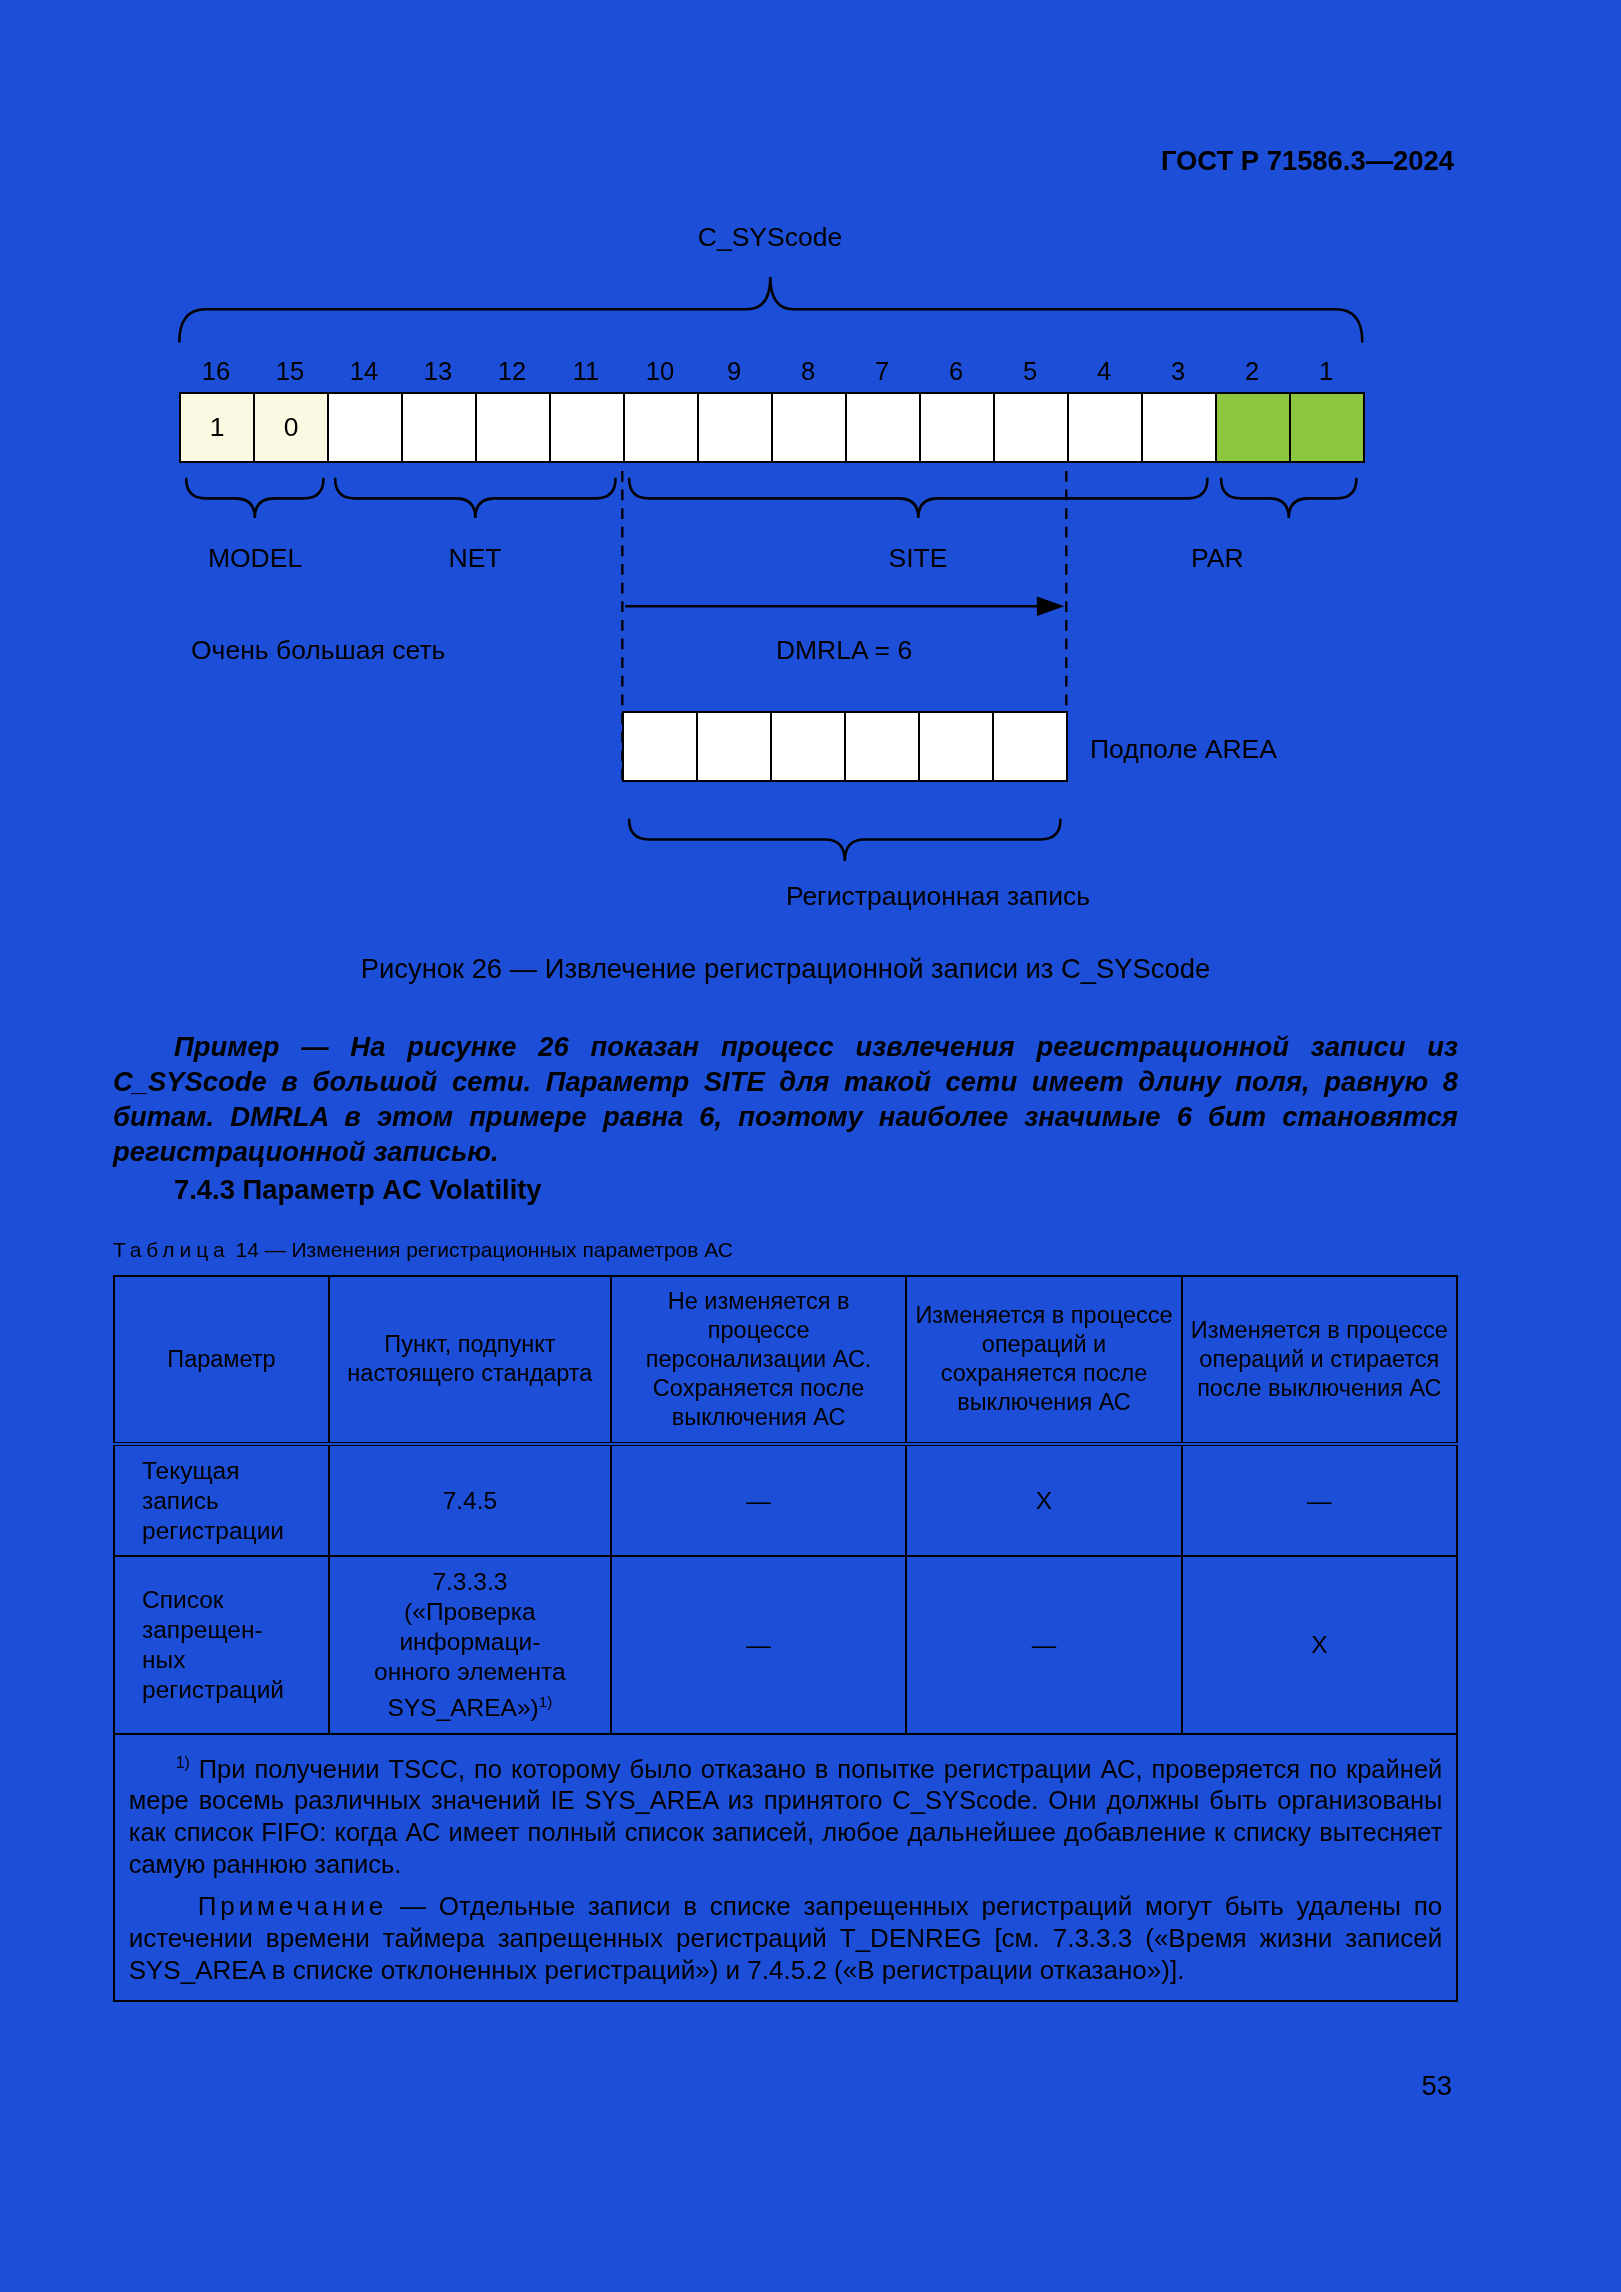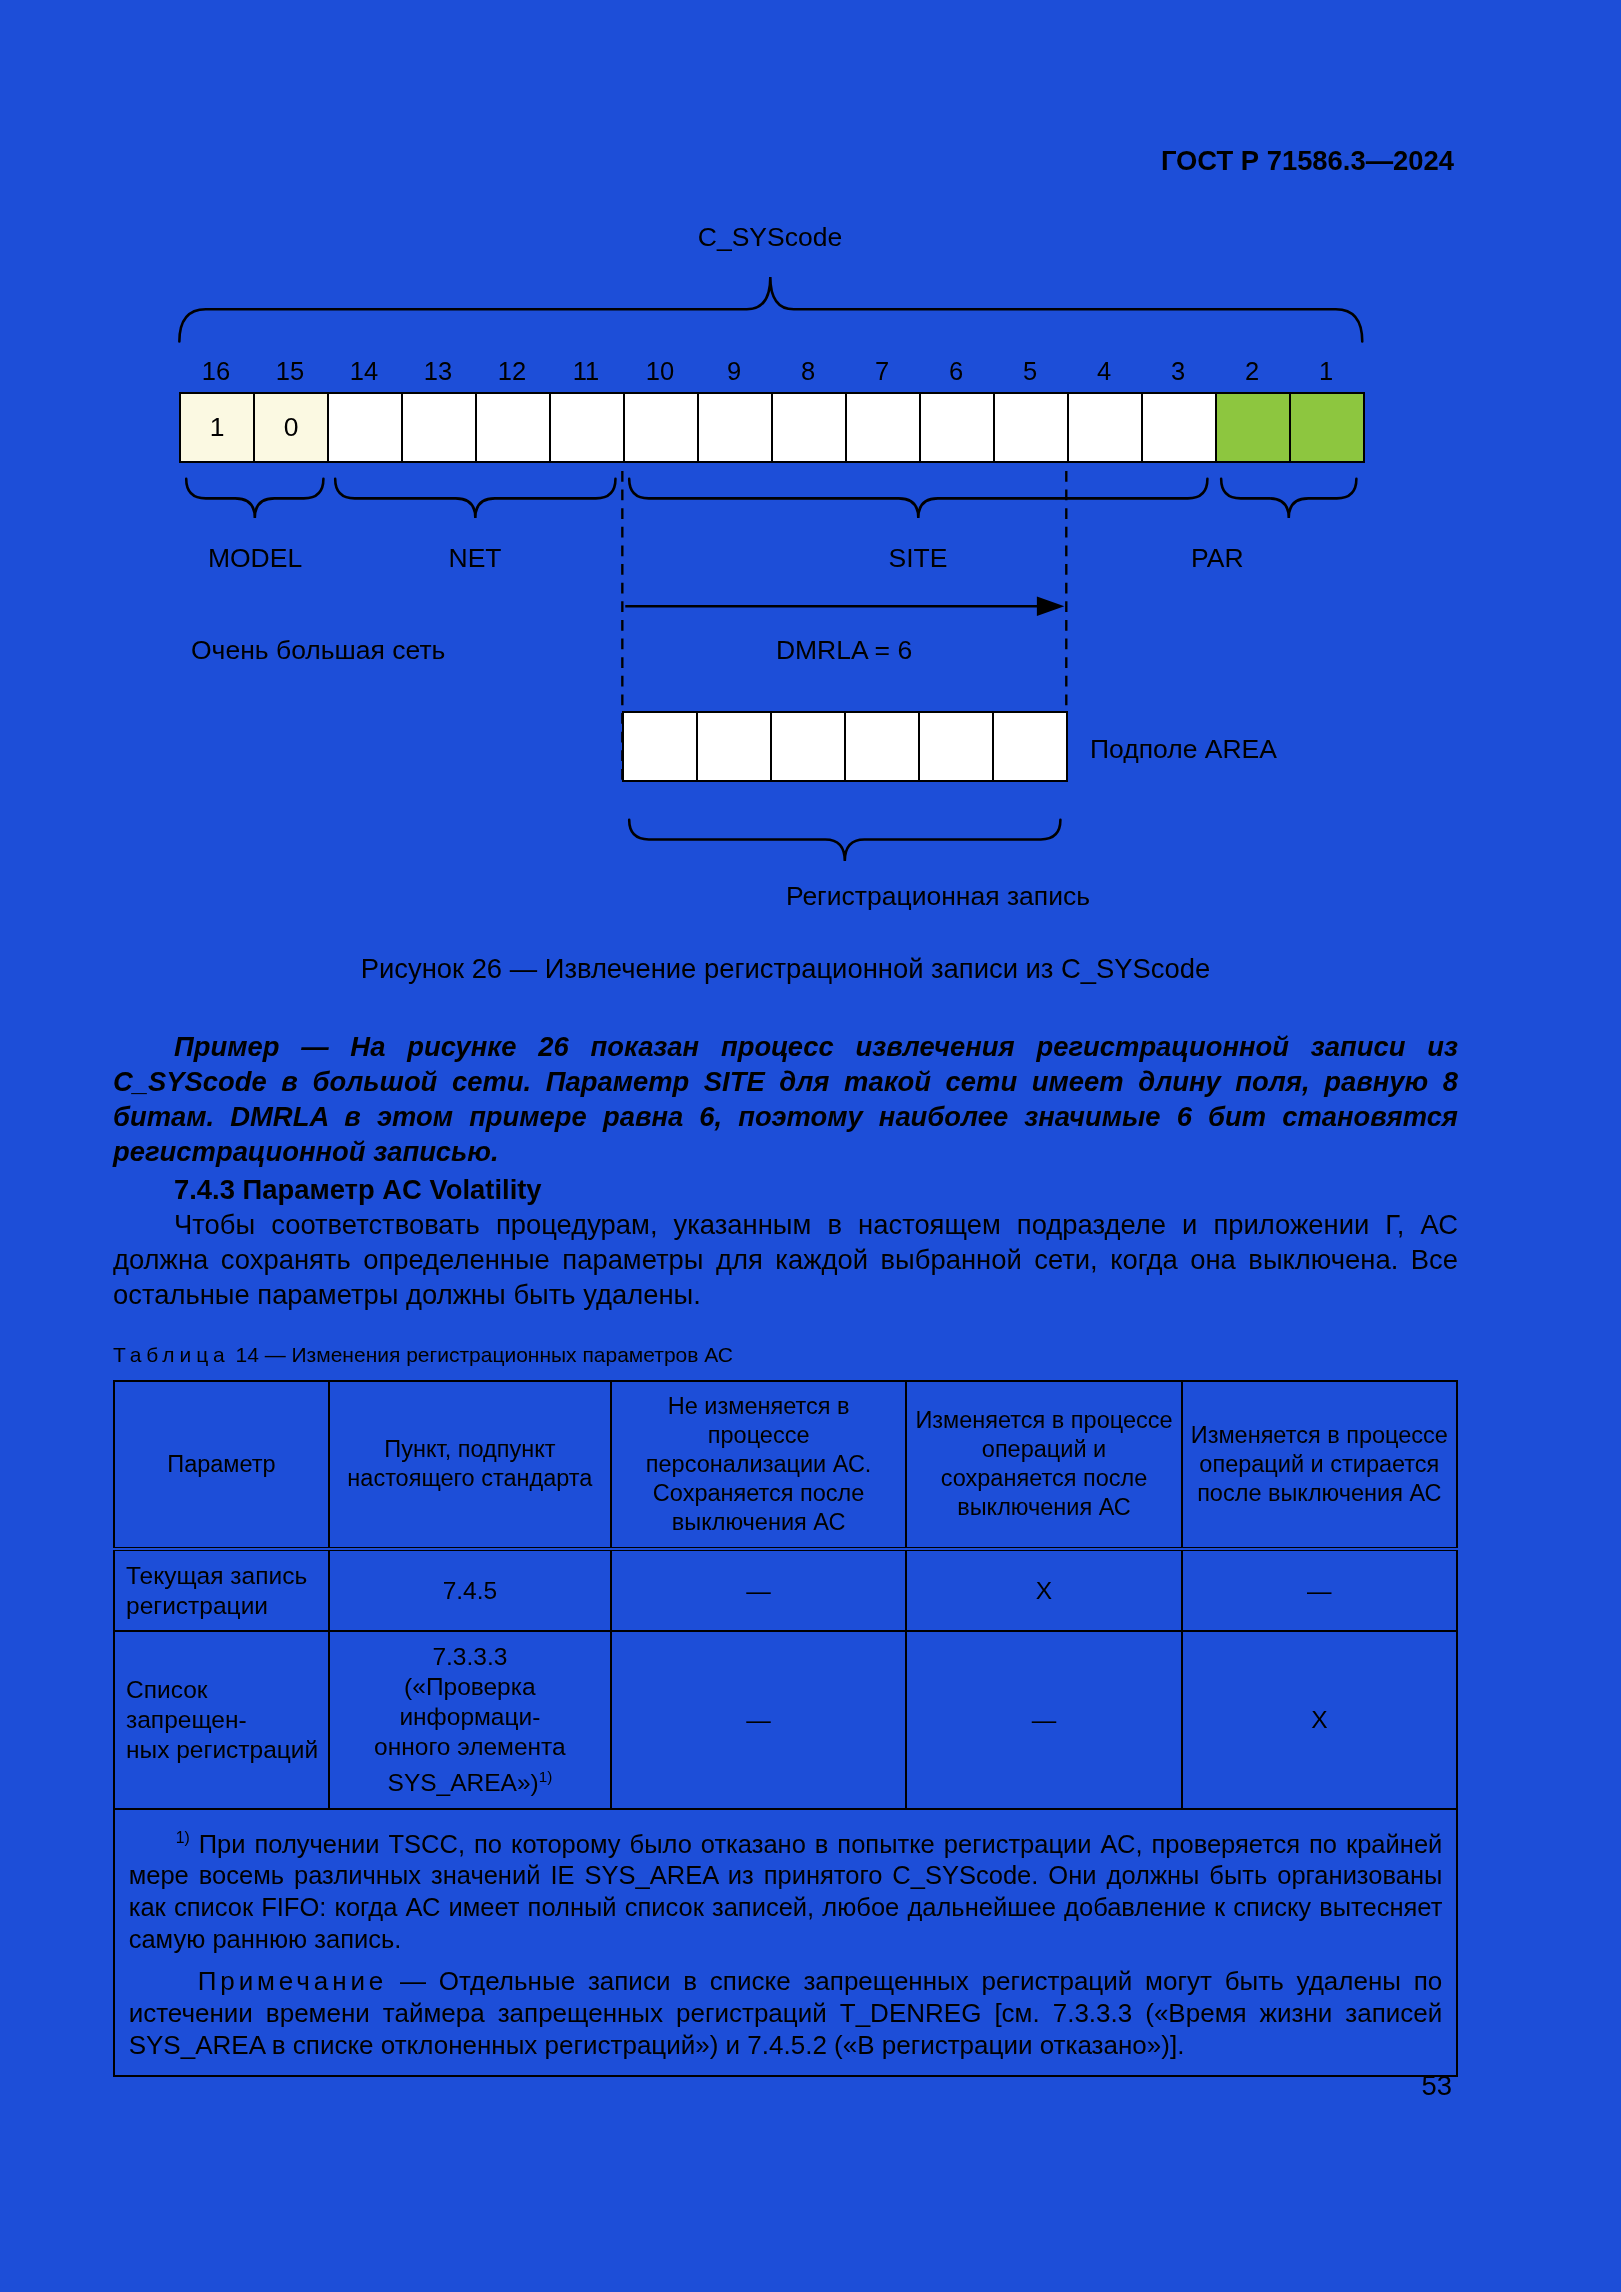--- a/index.html
+++ b/index.html
@@ -50,21 +50,21 @@
   .tbl-caption { font-size:21px; text-align:left; margin:25.5px 0 7.8px; text-indent:0; }
   .tbl-caption .spaced { letter-spacing:4.9px; }
 
   table { width:100%; border-collapse:collapse; table-layout:fixed; }
   th, td { border:2px solid #000; }
   thead th {
     font-weight:400; font-size:23.5px; line-height:29px; text-align:center;
     vertical-align:middle; padding:9.8px 7.8px; border-bottom:4.9px double #000;
   }
   tbody td { font-size:24.5px; line-height:30px; padding:9.8px 7.8px; vertical-align:middle; }
-  td.cell-left   { text-align:left; padding-left:11px; white-space:pre-line; }
+  td.cell-left   { text-align:left; padding-left:27px; white-space:pre-line; }
   td.cell-center { text-align:center; white-space:pre-line; }
   sup { font-size:0.62em; vertical-align:super; }
 
   .footcell { padding:11.8px 13.7px 13.7px; vertical-align:top; }
   .footnote { font-size:25.5px; line-height:32px; text-align:justify; text-indent:47px; }
   .note     { font-size:26px; line-height:32px; text-align:justify; text-indent:69px; margin-top:9.8px; }
   .note-label { letter-spacing:3.9px; }
 
   .pagenum { position:absolute; top:2070px; right:169px; font-size:27.4px; }
 </style>
@@ -150,21 +150,20 @@
       </div>
     <div class="fig-label lbl-area">Подполе AREA</div>
     <div class="fig-label lbl-regrec">Регистрационная запись</div>
 
     <div class="fig-caption">Рисунок 26 — Извлечение регистрационной записи из C_SYScode</div>
   </div>
 
   <div class="content">
     <p class="example ind">Пример — На рисунке 26 показан процесс извлечения регистрационной записи из C_SYScode в большой сети. Параметр SITE для такой сети имеет длину поля, равную 8 битам. DMRLA в этом примере равна 6, поэтому наиболее значимые 6 бит становятся регистрационной записью.</p>
     <p class="heading">7.4.3 Параметр AC Volatility</p>
-    <p class="ind">Чтобы соответствовать процедурам, указанным в настоящем подразделе и приложении Г, АС должна сохранять определенные параметры для каждой выбранной сети, когда она выключена. Все остальные параметры должны быть удалены.</p>
 
     <p class="tbl-caption"><span class="spaced">Таблица</span>&nbsp;<span>14</span> <span>— Изменения регистрационных параметров АС</span></p>
 
     <table>
       <colgroup>
         <col style="width:16%">
           <col style="width:21%">
           <col style="width:22%">
           <col style="width:20.5%">
           <col style="width:20.5%">

